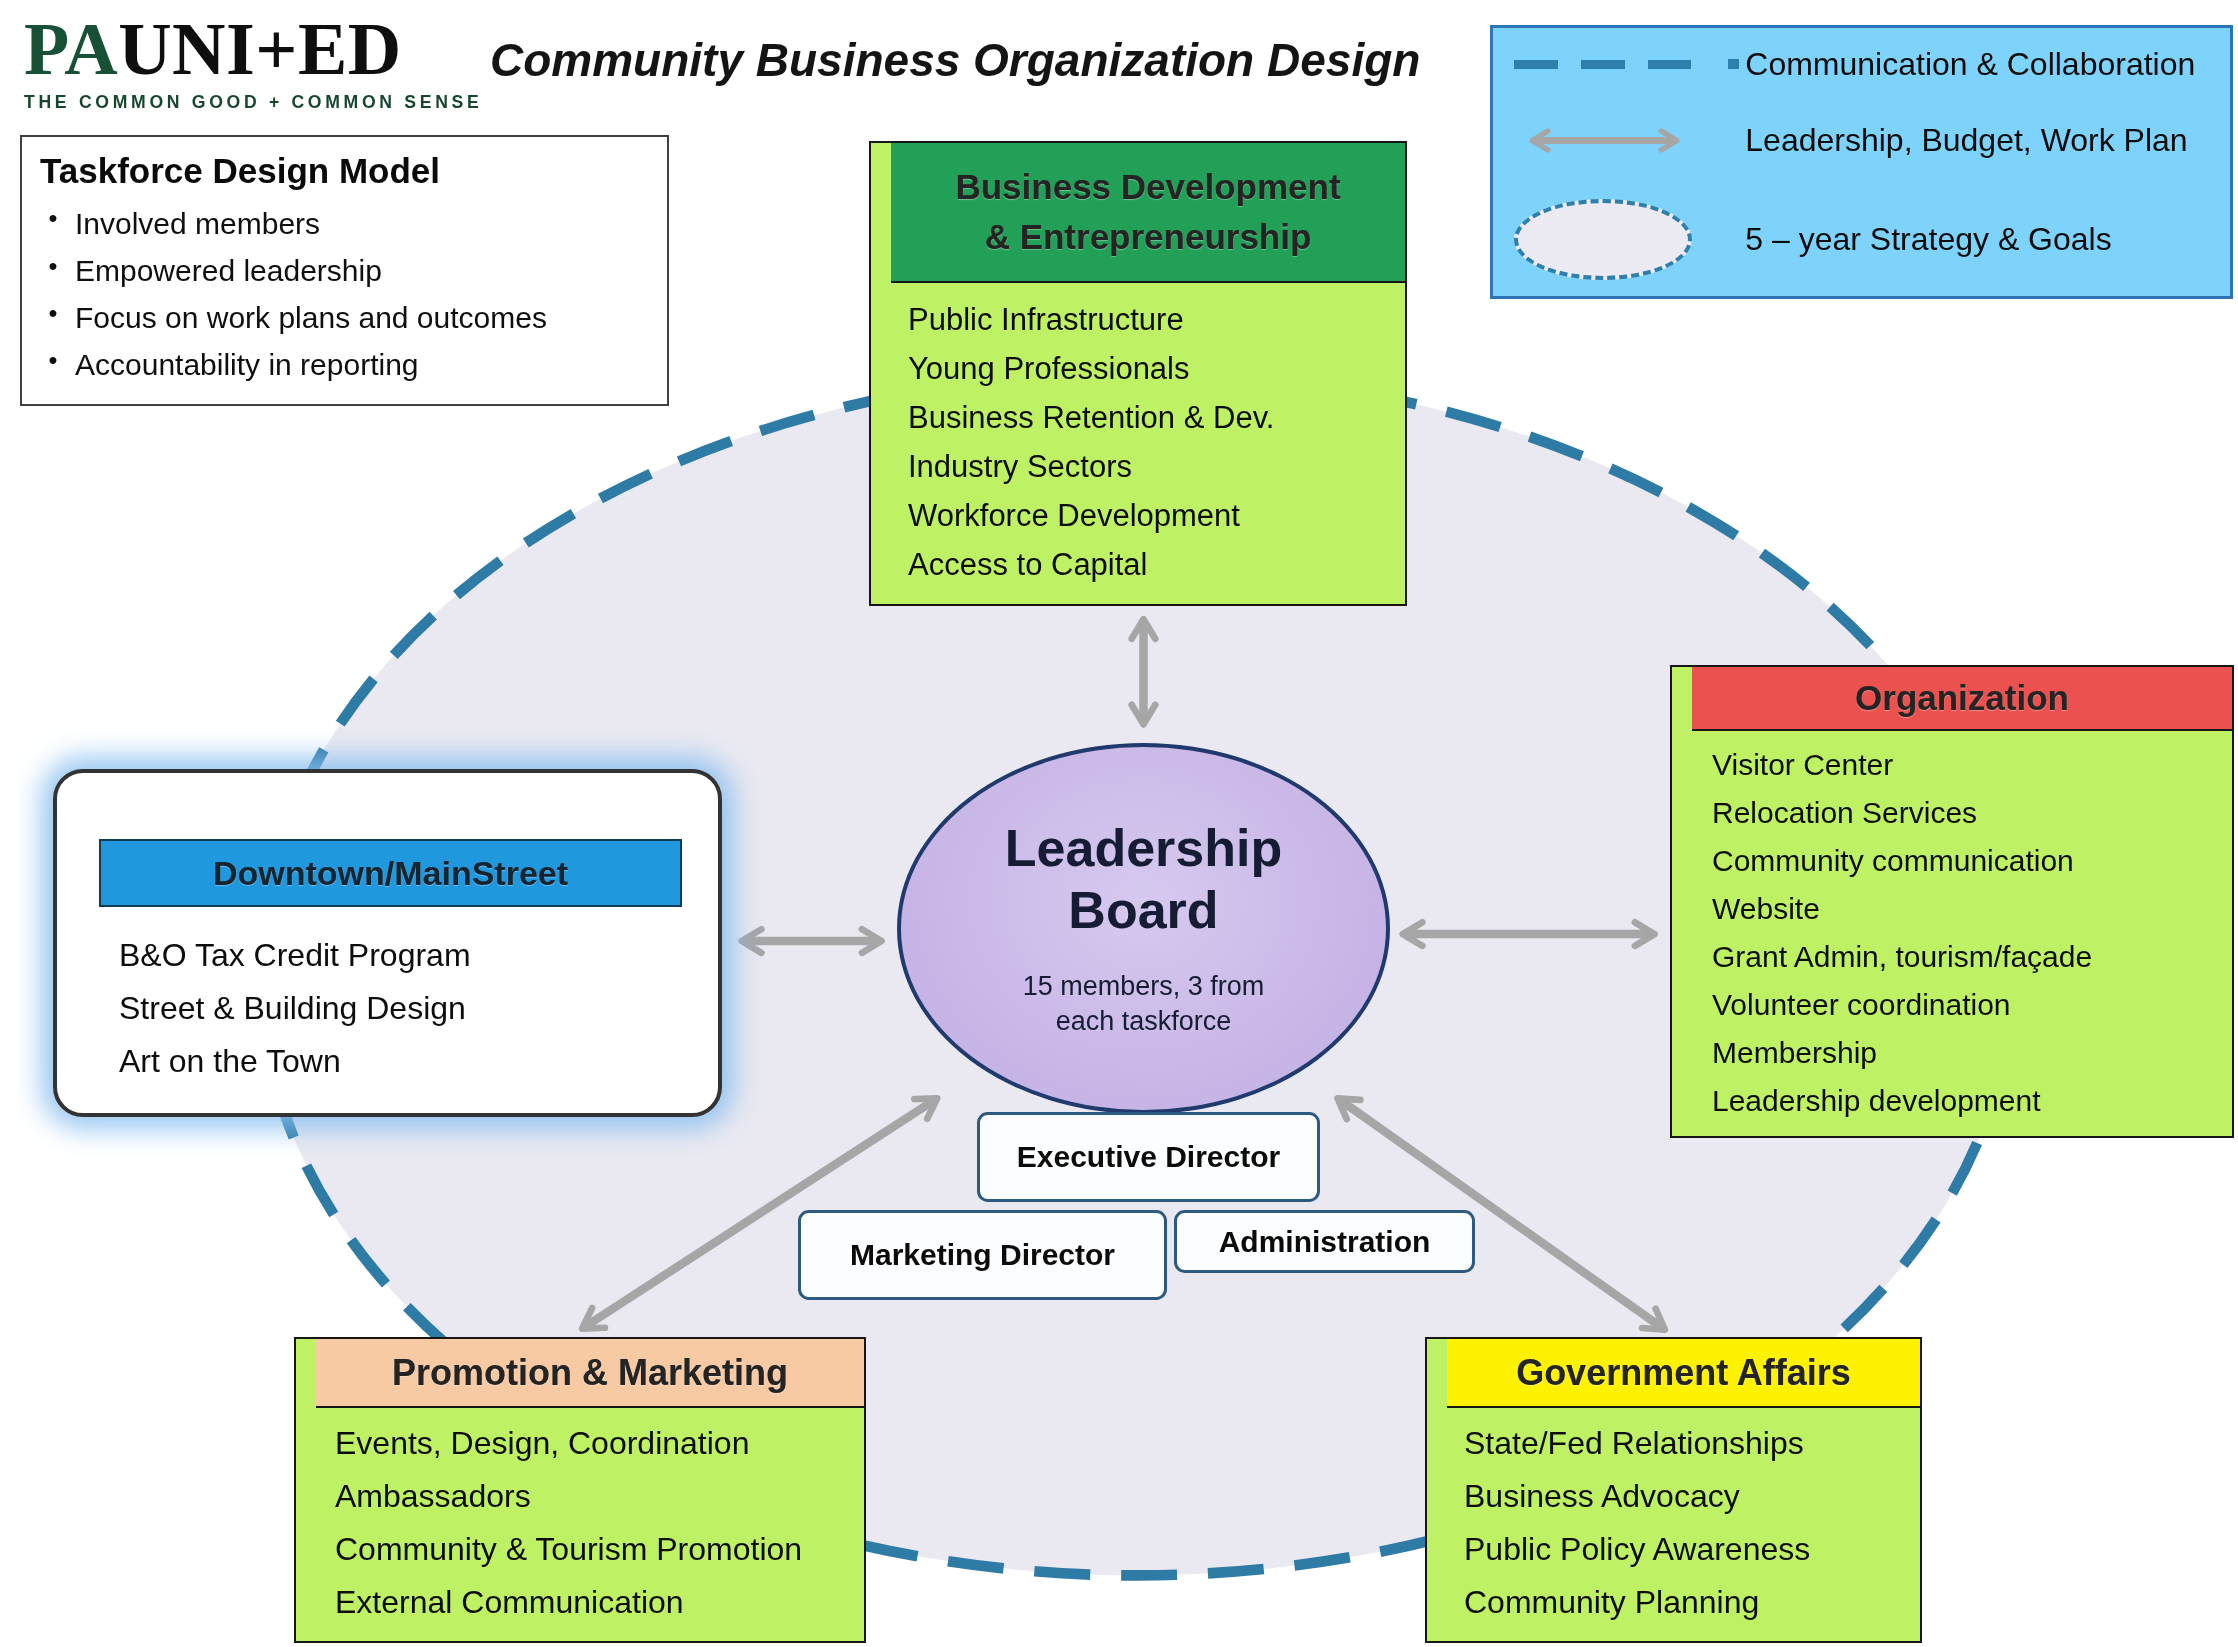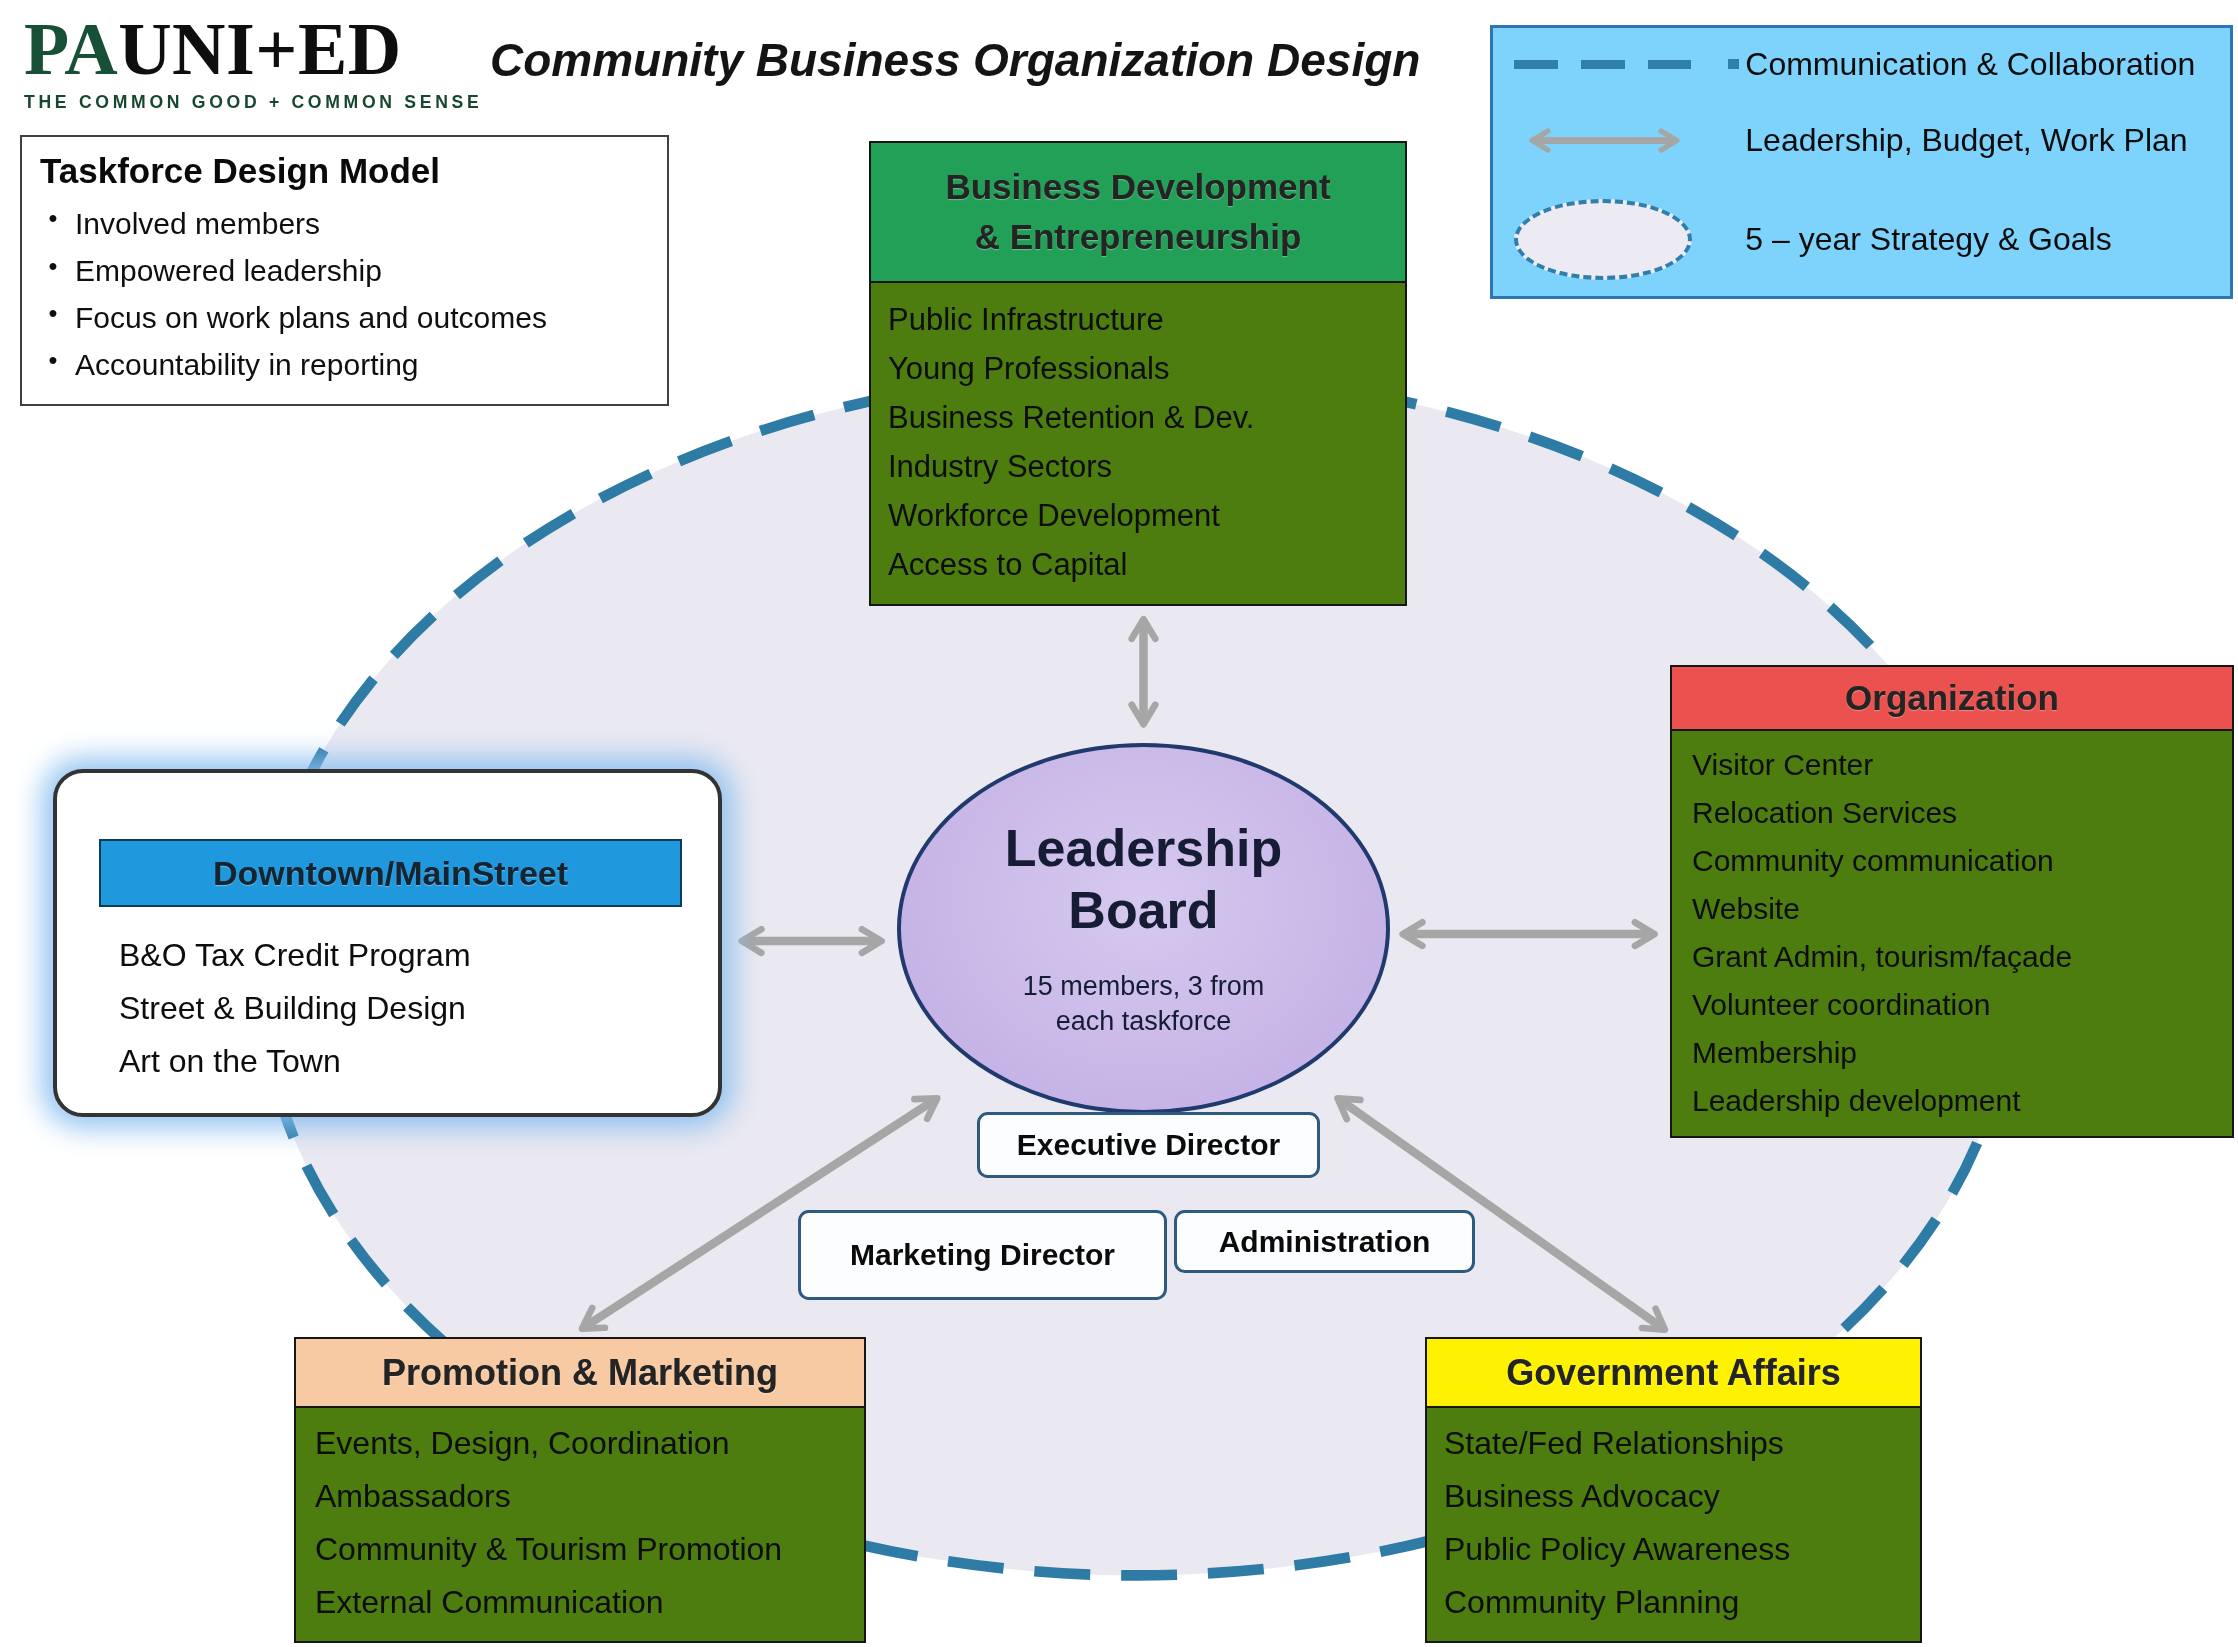--- a/index.html
+++ b/index.html
@@ -38,26 +38,26 @@
   .leader { position: absolute; left: 897px; top: 743px; width: 493px; height: 371px; border-radius: 50%;
             background: radial-gradient(ellipse at 50% 42%, #d6c9ef 0%, #c7b4e6 70%);
             border: 4.8px solid #203a6d; z-index: 3;
             display: flex; flex-direction: column; align-items: center; justify-content: center; text-align: center; }
   .leader-title { font-size: 52px; font-weight: 600; color: #151c33; line-height: 1.2; white-space: pre-line; }
   .leader-sub { margin-top: 27px; font-size: 27px; color: #151c33; line-height: 1.32; white-space: pre-line; }
 
   
   .staff-box { position: absolute; z-index: 4; background: #fbfdff; border: 3.2px solid #2f5a80; border-radius: 10.7px;
                display: flex; align-items: center; justify-content: center; font-size: 30px; font-weight: bold; color: #0b0b0b; }
-  .exec { left: 977px; top: 1112px; width: 343px; height: 66px; }
+  .exec { left: 977px; top: 1112px; width: 343px; height: 90px; }
   .mkt  { left: 798px; top: 1210px; width: 369px; height: 90px; }
   .adm  { left: 1174px; top: 1210px; width: 301px; height: 63px; }
 
   
-  .tf-box { position: absolute; z-index: 3; background: #4d7c0f; border: 2.7px solid #161616; }
+  .tf-box { position: absolute; z-index: 3; background: #bef264; border: 2.7px solid #161616; padding-left: 20px; }
   .tf-header { border-bottom: 2.7px solid #161616; font-weight: bold; text-align: center;
                display: flex; align-items: center; justify-content: center; color: #242424;
                text-shadow: 0 1.1px 1.1px rgba(255,255,255,0.35), 0 -0.5px 0.5px rgba(0,0,0,0.3); white-space: pre-line; }
   .tf-item { color: #0d0d0d; }
 
   .biz { left: 869px; top: 141px; width: 538px; }
   .biz .tf-header { background: #22a058; min-height: 140px; font-size: 35px; line-height: 1.42; }
   .biz .tf-body { padding: 12.8px 10.7px 14px 17px; }
   .biz .tf-item { font-size: 31px; line-height: 1.58; }
 

